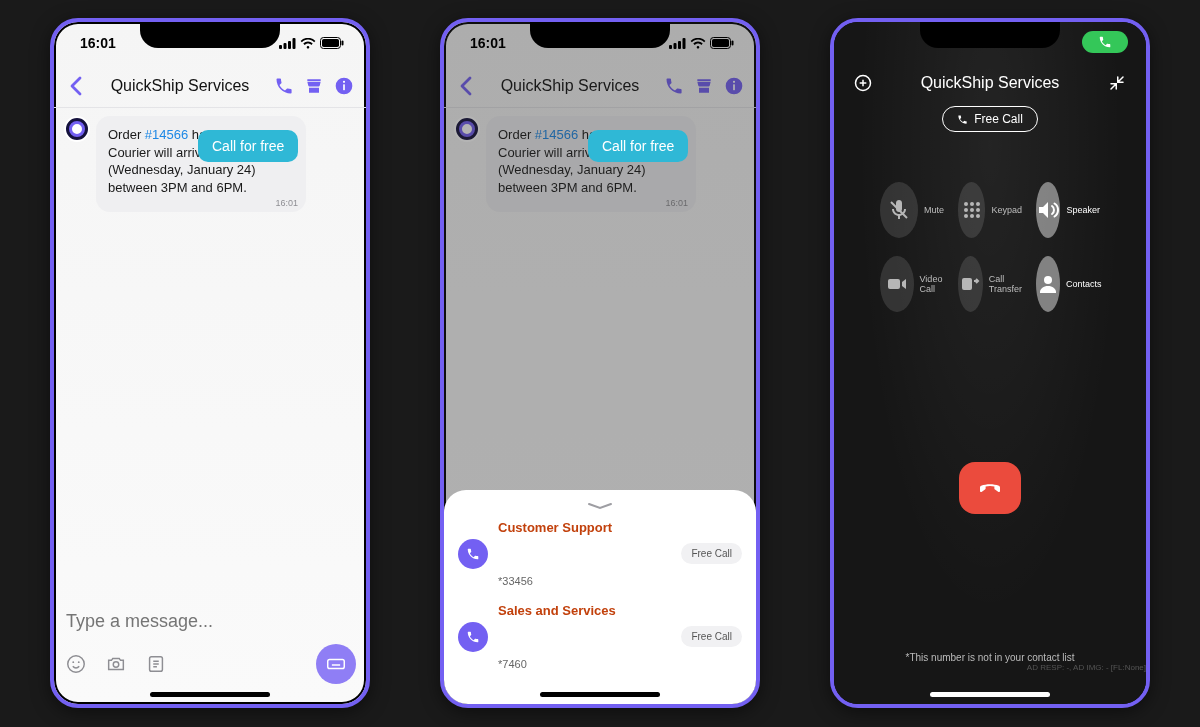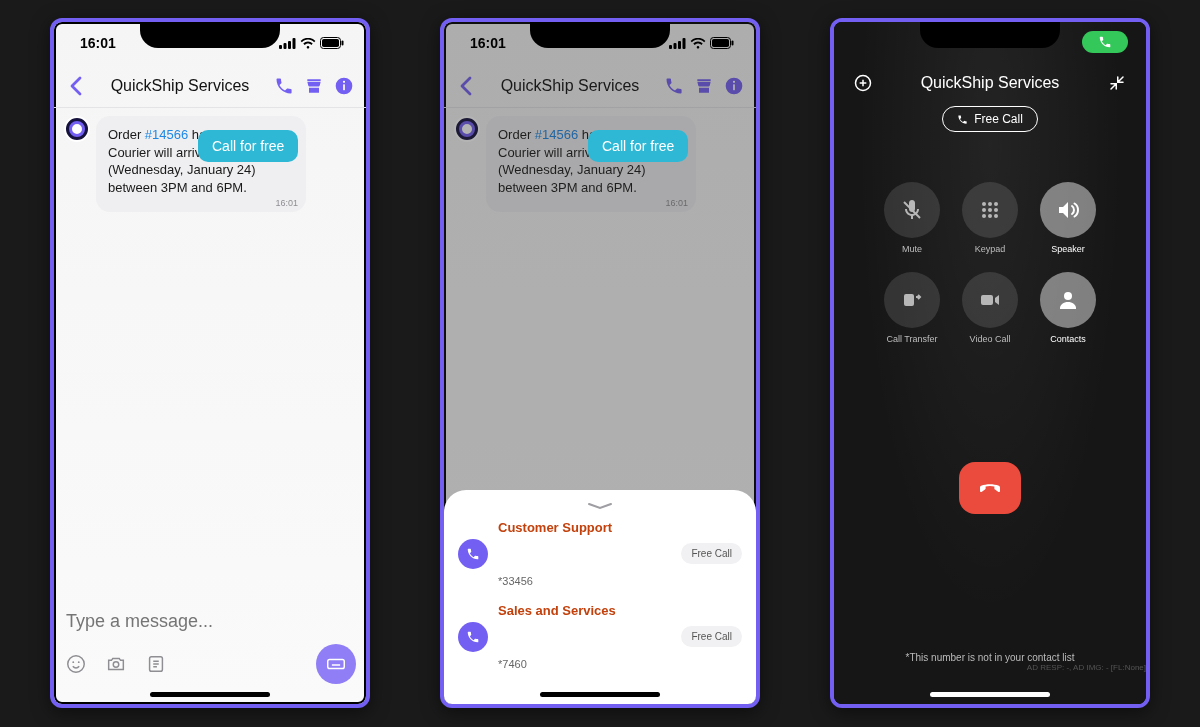--- a/index.html
+++ b/index.html
@@ -14,21 +14,21 @@
     --green:#34c759;
   }
   *{box-sizing:border-box;font-family:-apple-system,Helvetica,Arial,sans-serif;}
   body{margin:0;background:var(--bg);width:1200px;height:727px;overflow:hidden;}
   .stage{display:flex;gap:70px;justify-content:center;align-items:flex-start;padding:18px 0;}
   
   .phone{
     position:relative;width:320px;height:690px;
     background:linear-gradient(#f5f5f5,#fafafa);
     border:4px solid var(--purple);
-    border-radius:12px;
+    border-radius:28px;
     overflow:hidden;
     box-shadow:inset 0 0 0 2px #000,0 4px 18px rgba(0,0,0,.5);
   }
   .phone.dark{background:#000;}
   .notch{position:absolute;top:0;left:50%;transform:translateX(-50%);
     width:140px;height:26px;background:#000;border-radius:0 0 18px 18px;z-index:80;}
   .home-indicator{position:absolute;bottom:7px;left:50%;transform:translateX(-50%);
     width:120px;height:5px;border-radius:3px;background:#000;z-index:90;}
   .phone.dark .home-indicator{background:#fff;}
   
@@ -75,21 +75,21 @@
   
   .callscreen{position:relative;height:100%;color:#fff;}
   .pill-status{position:absolute;top:9px;right:18px;width:46px;height:22px;border-radius:12px;background:var(--green);display:flex;align-items:center;justify-content:center;}
   .pill-status svg{width:14px;height:14px;fill:#fff;}
   .callhead{display:flex;align-items:center;justify-content:space-between;padding:50px 18px 0;}
   .addic,.shrink{width:22px;height:22px;display:flex;align-items:center;justify-content:center;}
   .cname{font-size:16px;color:#fff;}
   .freecall{display:flex;align-items:center;gap:6px;margin:12px auto 0;border:1.5px solid #fff;border-radius:16px;padding:5px 14px;font-size:12px;width:max-content;}
   .freecall svg{width:11px;height:11px;fill:#fff;}
   .grid6{display:grid;grid-template-columns:repeat(3,64px);grid-auto-rows:auto;gap:18px 14px;justify-content:center;margin:50px auto 0;}
-  .gbtn{display:flex;flex-direction:column;align-items:center;gap:6px;}
+  .gbtn{display:flex;align-items:center;gap:6px;}
   .gcircle{width:56px;height:56px;border-radius:50%;background:rgba(255,255,255,.12);display:flex;align-items:center;justify-content:center;}
   .gcircle.lit{background:rgba(255,255,255,.45);}
   .glabel{font-size:9px;color:#bdbdbd;}
   .gbtn.lit .glabel{color:#fff;}
   .endcall{position:absolute;bottom:190px;left:50%;transform:translateX(-50%);
     width:62px;height:52px;border-radius:16px;background:var(--call-red);
     display:flex;align-items:center;justify-content:center;}
   .footnote{position:absolute;bottom:41px;width:100%;text-align:center;font-size:10px;color:#bbb;}
   .admeta{position:absolute;bottom:32px;width:100%;text-align:right;font-size:8px;color:#555;}
   
@@ -368,35 +368,35 @@
         <div class="gcircle lit">
               <svg width="24" height="24" viewBox="0 0 24 24" fill="#fff">
                 <path d="M3 9v6h4l5 5V4L7 9H3z"></path>
                 <path d="M16 8c1.5 1 2 2.5 2 4s-.5 3-2 4M18.5 5.5C21 7 22 9.5 22 12s-1 5-3.5 6.5" fill="none" stroke="#fff" stroke-width="2" stroke-linecap="round"></path>
               </svg>
             </div>
         <div class="glabel">Speaker</div>
       </div>
       <div class="gbtn">
         <div class="gcircle">
+              <svg width="24" height="24" viewBox="0 0 24 24" fill="#b7b7b7">
+                <rect x="3" y="7" width="12" height="10" rx="2"></rect>
+                <path d="M17 10l4-3v10l-4-3z"></path>
+              </svg>
+            </div>
+        <div class="glabel">Video Call</div>
+      </div>
+      <div class="gbtn">
+        <div class="gcircle">
               <svg width="24" height="24" viewBox="0 0 24 24" fill="none" stroke="#b7b7b7" stroke-width="2">
                 <rect x="4" y="6" width="10" height="12" rx="2" fill="#b7b7b7" stroke="none"></rect>
                 <path d="M16 9h4M18 7l2 2-2 2"></path>
               </svg>
             </div>
         <div class="glabel">Call Transfer</div>
-      </div>
-      <div class="gbtn">
-        <div class="gcircle">
-              <svg width="24" height="24" viewBox="0 0 24 24" fill="#b7b7b7">
-                <rect x="3" y="7" width="12" height="10" rx="2"></rect>
-                <path d="M17 10l4-3v10l-4-3z"></path>
-              </svg>
-            </div>
-        <div class="glabel">Video Call</div>
       </div>
       <div class="gbtn lit">
         <div class="gcircle lit">
               <svg width="24" height="24" viewBox="0 0 24 24" fill="#fff">
                 <circle cx="12" cy="8" r="4"></circle>
                 <path d="M4 20c0-3.3 3.6-6 8-6s8 2.7 8 6v1H4v-1z"></path>
               </svg>
             </div>
         <div class="glabel">Contacts</div>
       </div>

